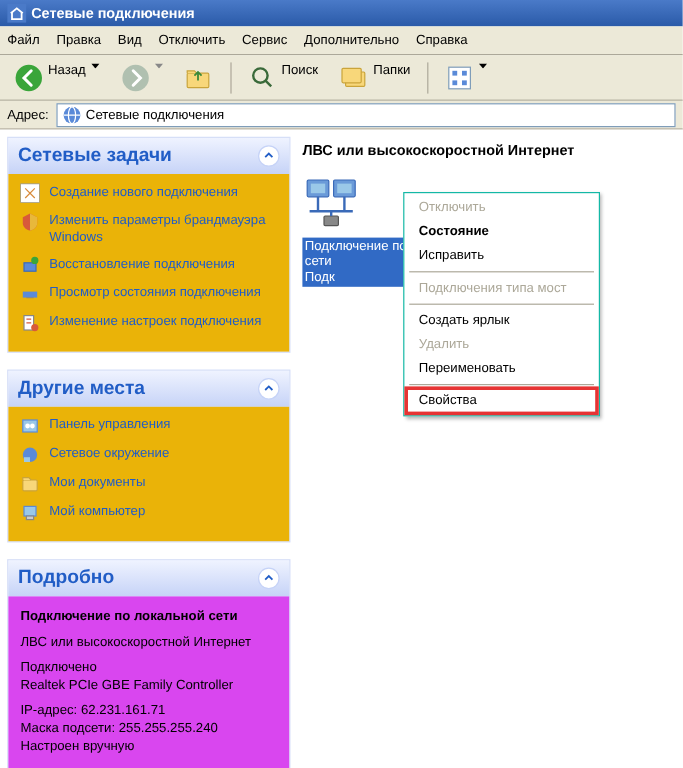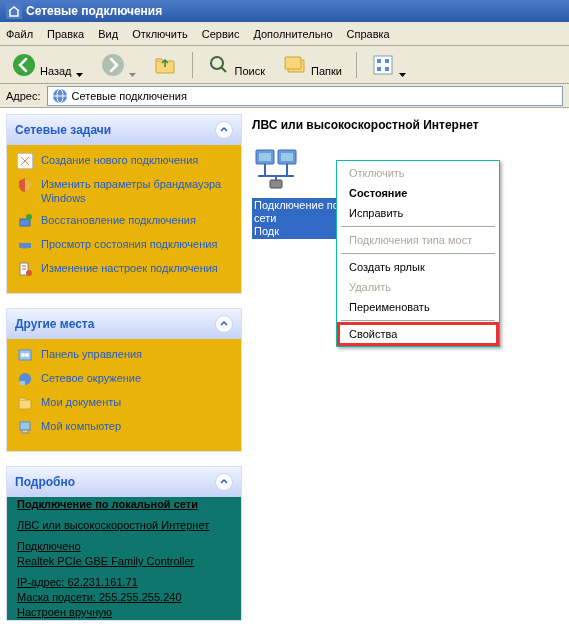--- a/index.html
+++ b/index.html
@@ -36,21 +36,21 @@
   .menubar span { margin-right: 14px; cursor: default; }
   .toolbar {
     background: #ece9d8;
     height: 38px;
     display: flex;
     align-items: center;
     padding: 0 6px;
     border-bottom: 1px solid #aca899;
     gap: 6px;
   }
-  .tb-btn { display: flex; align-items: flex-end; gap: 4px; padding: 3px 5px; border: 1px solid transparent; }
+  .tb-btn { display: flex; align-items: flex-start; gap: 4px; padding: 3px 5px; border: 1px solid transparent; }
   .tb-sep { width: 1px; height: 26px; background: #aca899; margin: 0 2px; }
   .addrbar {
     background: #ece9d8;
     height: 24px;
     display: flex;
     align-items: center;
     padding: 0 6px;
     border-bottom: 1px solid #aca899;
   }
   .addrbar .abox {
@@ -80,42 +80,41 @@
     border: 1px solid #d6dff7;
   }
   .panel-header {
     background: linear-gradient(to bottom, #eff3ff, #c6d3f7);
     font-weight: bold;
     padding: 6px 8px;
     display: flex;
     justify-content: space-between;
     align-items: center;
     color: #215dc6;
-    font-size: 12px;
+    font-size: 16px;
   }
   .panel-body {
     padding: 8px 10px;
     background: #eab308;
   }
   .task-item {
     display: flex;
     align-items: flex-start;
     gap: 8px;
     margin-bottom: 8px;
     color: #215dc6;
     cursor: pointer;
   }
   .task-item .icon { width: 16px; height: 16px; flex: 0 0 16px; }
   .task-item span { line-height: 14px; }
   .details-body {
-    padding: 0 10px;
-    background: #0f766e;
+    padding: 10px 10px;
+    background: #d946ef;
     color: #000;
     line-height: 15px;
-    text-decoration: underline;
   }
   .details-body .dtitle { font-weight: bold; margin-bottom: 6px; }
   .mainarea {
     flex: 1;
     padding: 6px 4px;
     position: relative;
   }
   .section-hdr {
     font-weight: bold;
     font-size: 12px;

